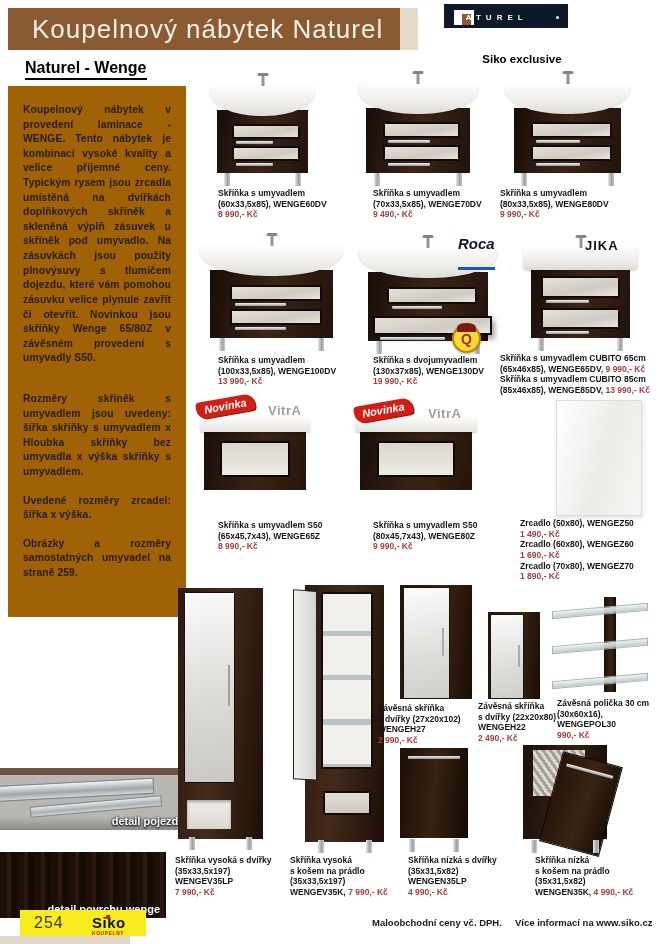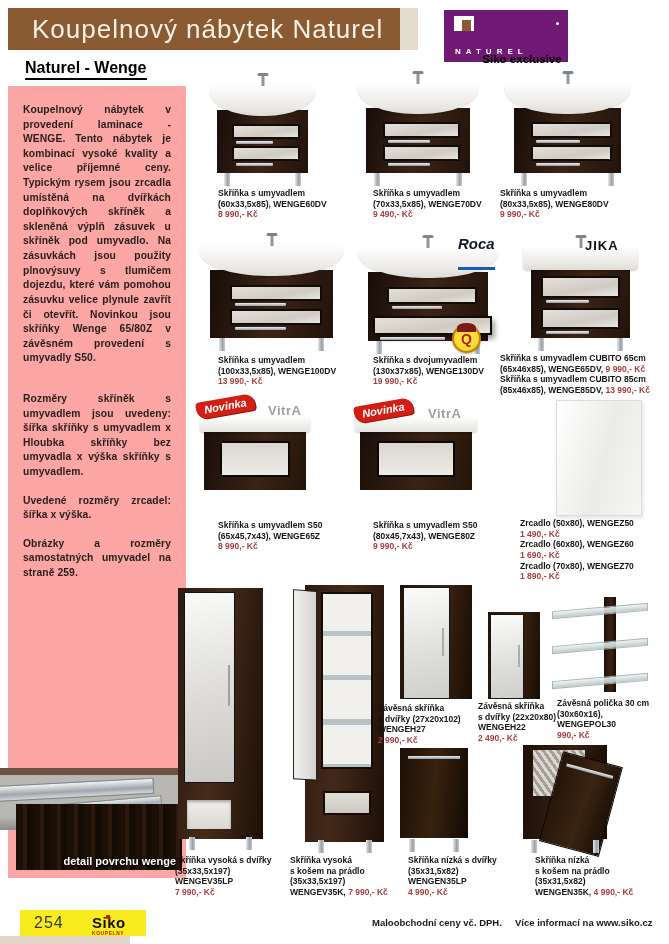--- a/index.html
+++ b/index.html
@@ -6,50 +6,50 @@
   body {
     width:669px; height:944px; position:relative; background:#ffffff;
     font-family:"Liberation Sans", sans-serif; overflow:hidden;
   }
 
   
   .header-bar { position:absolute; left:8px; top:8px; width:392px; height:42px;
     background:#8a5a33; display:flex; align-items:center; }
   .header-bar .t { color:#f7f1e6; font-size:26px; letter-spacing:1px; padding-left:24px; font-weight:400; white-space:nowrap; }
   .header-notch { position:absolute; left:400px; top:8px; width:18px; height:42px; background:#e4dbcd; }
-  .naturel-logo { position:absolute; left:444px; top:10px; width:124px; height:52px; background:#701a75; }
+  .naturel-logo { position:absolute; left:444px; top:4px; width:124px; height:24px; background:#0f172a; }
   .naturel-logo .icon { position:absolute; left:10px; top:6px; width:20px; height:15px; background:#fff; }
   .naturel-logo .icon:after { content:""; position:absolute; right:3px; top:4px; width:9px; height:11px; background:#8a5a33; }
   .naturel-logo .txt { position:absolute; left:11px; bottom:6px; color:#fff; font-size:8px; font-weight:bold; letter-spacing:5px; white-space:nowrap; }
   .naturel-logo .dot { position:absolute; right:9px; top:12px; width:3px; height:3px; background:#fff; border-radius:50%; }
   .siko-excl { position:absolute; left:460px; top:53px; width:124px; text-align:center; font-weight:bold; font-size:11.5px; color:#000; }
 
   
   .side-head { position:absolute; left:25px; top:59px; font-size:16px; font-weight:bold; color:#000;
     border-bottom:2.5px solid #000; padding-bottom:1px; white-space:nowrap; }
-  .side-box { position:absolute; left:8px; top:86px; width:178px; height:792px; background:#fca5a5; }
+  .side-box { position:absolute; left:8px; top:86px; width:178px; height:531px; background:#a16207; }
   .side-box p { margin:0; padding:0 15px; font-size:10.3px; font-weight:bold; color:#241e18;
     text-align:justify; line-height:1.42; letter-spacing:.1px; }
   .side-box .p1 { padding-top:17px; }
   .side-box .p2 { padding-top:26px; }
   .side-box .p3 { padding-top:14px; }
   .side-box .p4 { padding-top:14px; }
 
   .detail-photo { position:absolute; left:0; top:768px; width:191px; height:62px; overflow:hidden;
     background:linear-gradient(#6e5243 0 12%, #b9b7b3 12% 78%, #8d8b89 100%); }
   .rail1 { position:absolute; left:-8px; top:14px; width:160px; height:14px;
     background:linear-gradient(#f2f3f4,#9fa6ab 60%,#d4d8da); transform:rotate(-3deg); border:1px solid #7d8488; }
   .rail2 { position:absolute; left:30px; top:33px; width:130px; height:9px;
     background:linear-gradient(#e9ebec,#aab0b5 60%,#cfd3d6); transform:rotate(-5deg); border:1px solid #83898d; }
   .dots { position:absolute; width:46px; height:13px;
     background:radial-gradient(circle at 3px 3px, #4a4f53 1.4px, transparent 1.6px); background-size:8px 6px; }
   .detail-label { position:absolute; right:6px; bottom:3px; color:#fff; font-size:11px; font-weight:bold;
     text-shadow:0 1px 2px #000, 0 0 3px #000; white-space:nowrap; }
-  .wenge-tex { position:absolute; left:0; top:804px; width:166px; height:66px;
-    background:repeating-linear-gradient(90deg,#1c0f08 0 7px,#2c180c 7px 11px,#150b05 11px 17px);margin-left:16px; }
+  .wenge-tex { position:absolute; left:0; top:852px; width:166px; height:66px;
+    background:repeating-linear-gradient(90deg,#1c0f08 0 7px,#2c180c 7px 11px,#150b05 11px 17px); }
 
   
   .footer-yellow { position:absolute; left:0; top:910px; width:126px; height:26px; background:#f8ec1e;margin-left:20px; }
   .page-num { position:absolute; left:14px; top:4px; font-size:16px; color:#3a3a3a; letter-spacing:1px; }
   .siko-logo { position:absolute; left:72px; top:4px; width:50px; text-align:left; }
   .siko-logo .s1 { font-weight:bold; font-size:15px; color:#111; letter-spacing:.5px; position:relative; line-height:1; display:inline-block; }
   .siko-logo .s2 { font-size:4.8px; color:#c1140c; font-weight:bold; letter-spacing:.7px; line-height:1; }
   .footer-beige { position:absolute; left:0; top:936px; width:130px; height:8px; background:#e0d5c7; }
   .fnote { position:absolute; top:917px; font-size:9.5px; font-weight:bold; color:#1a1a1a; white-space:nowrap; }
 

